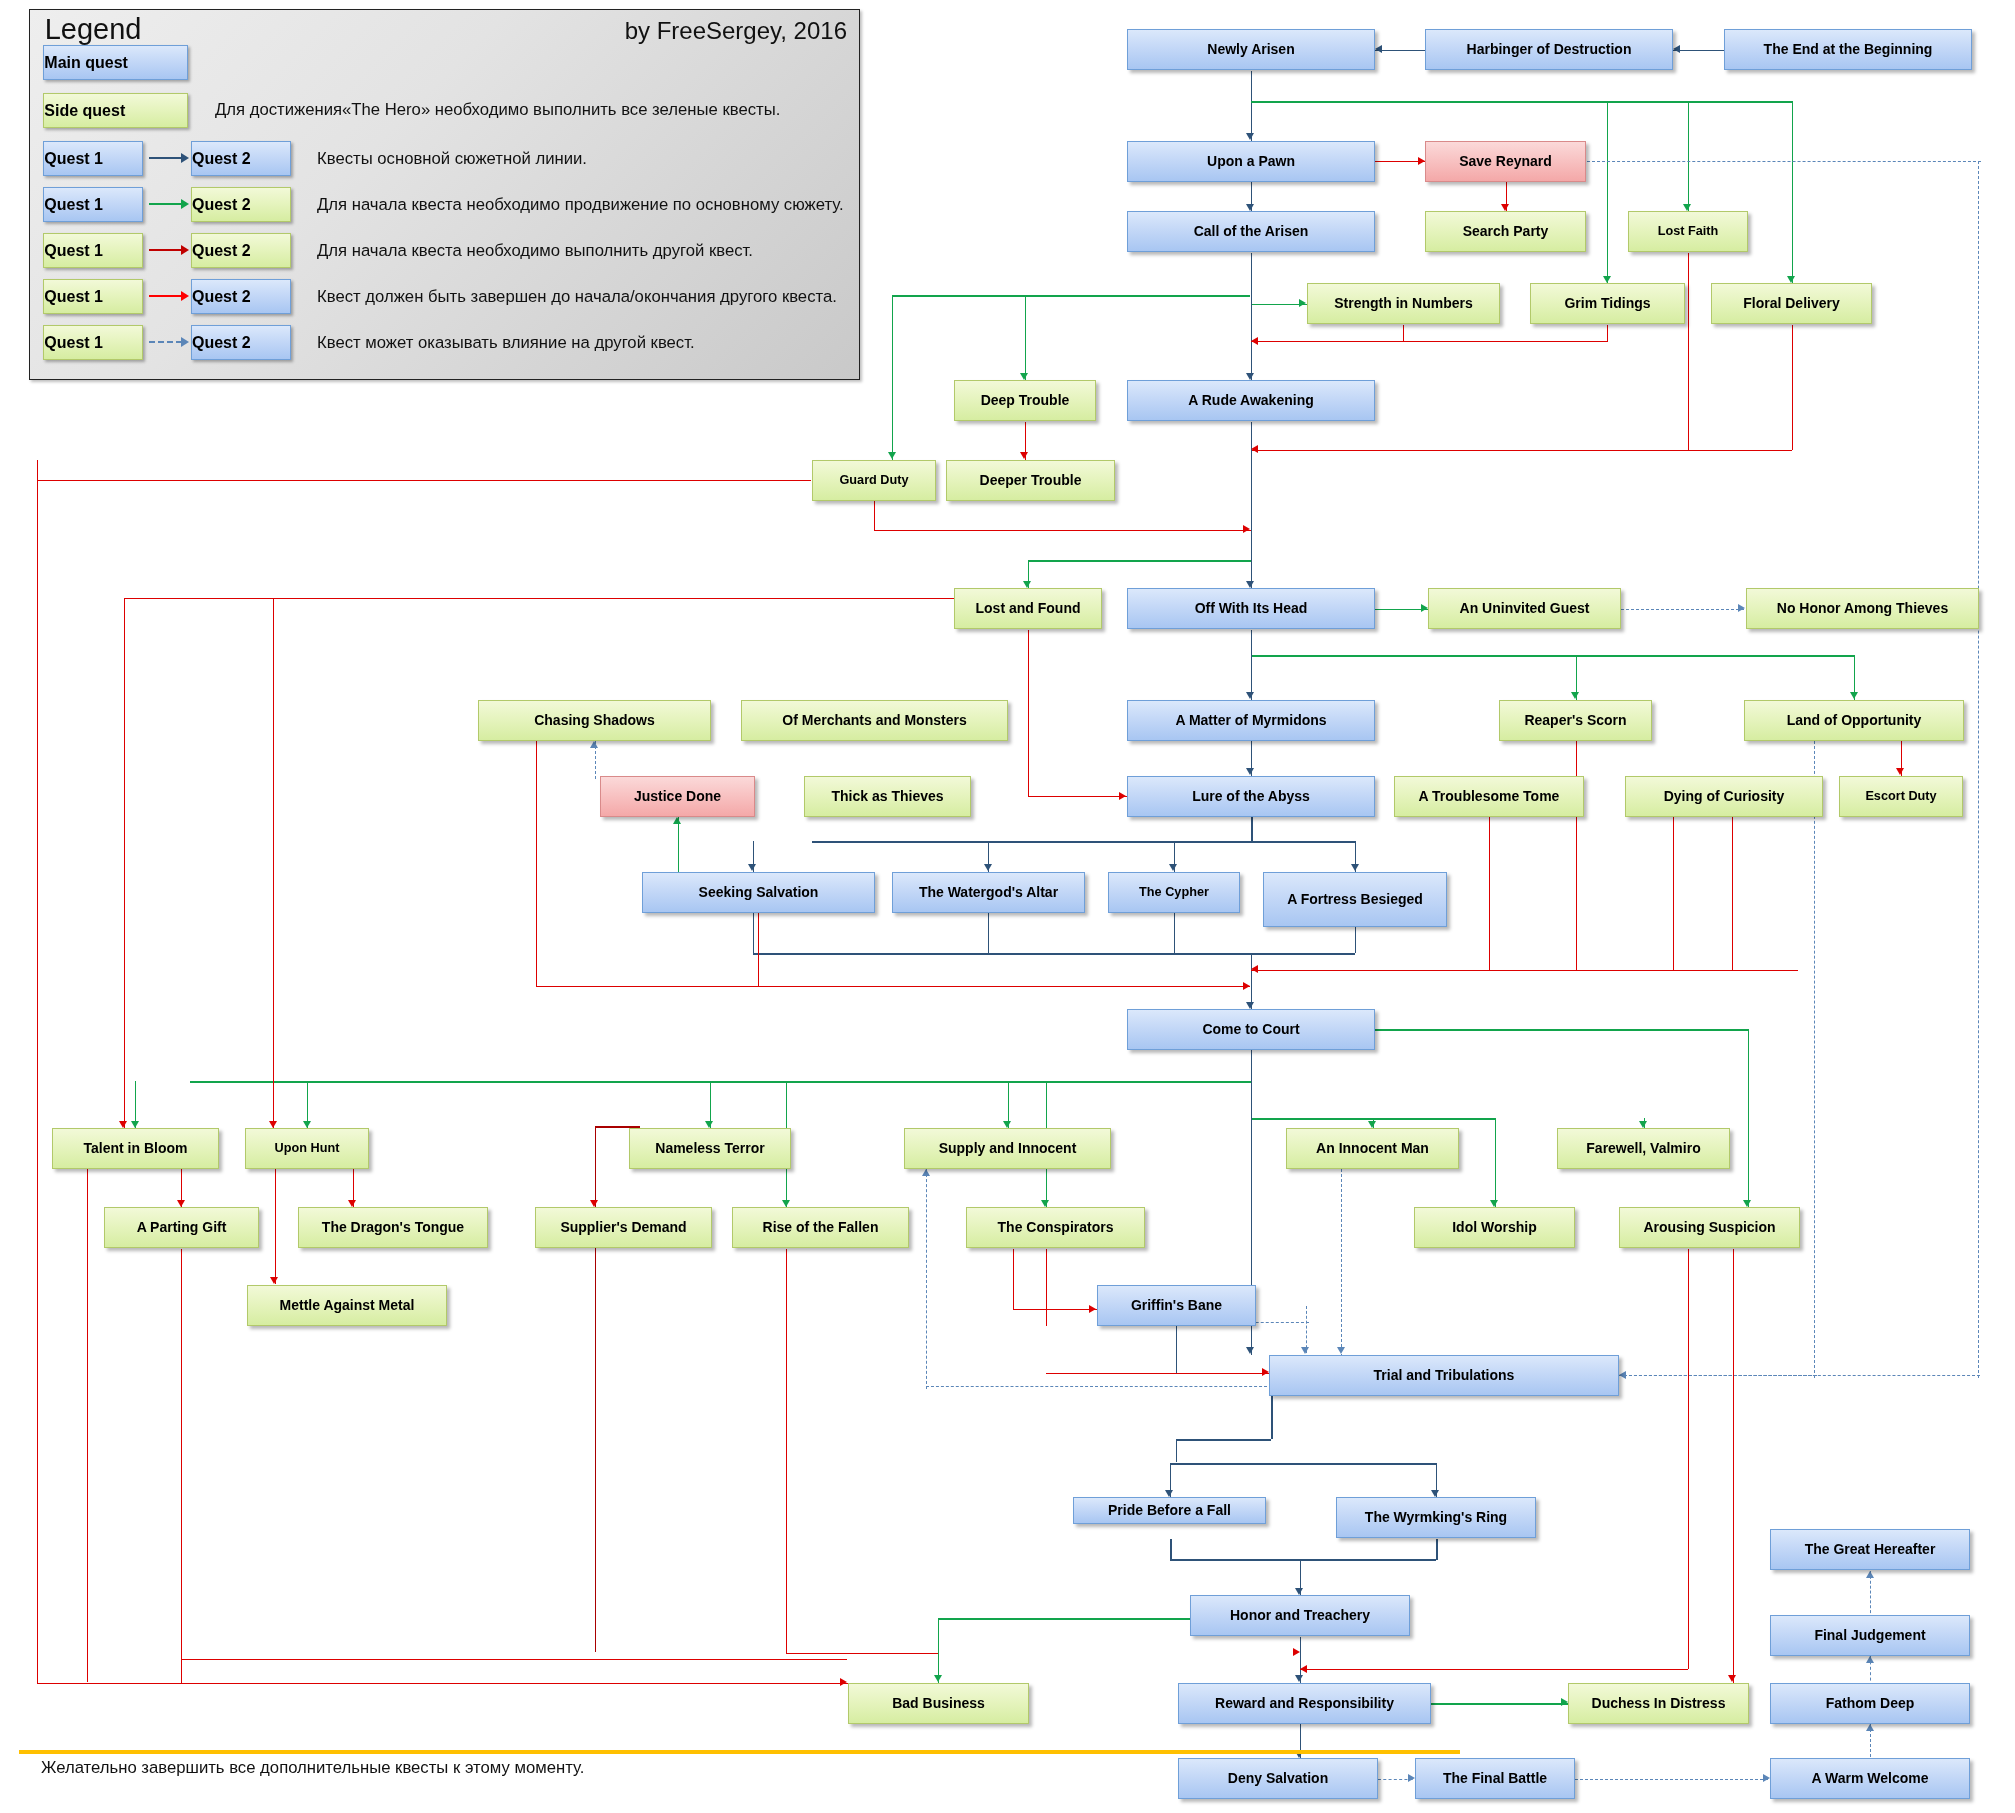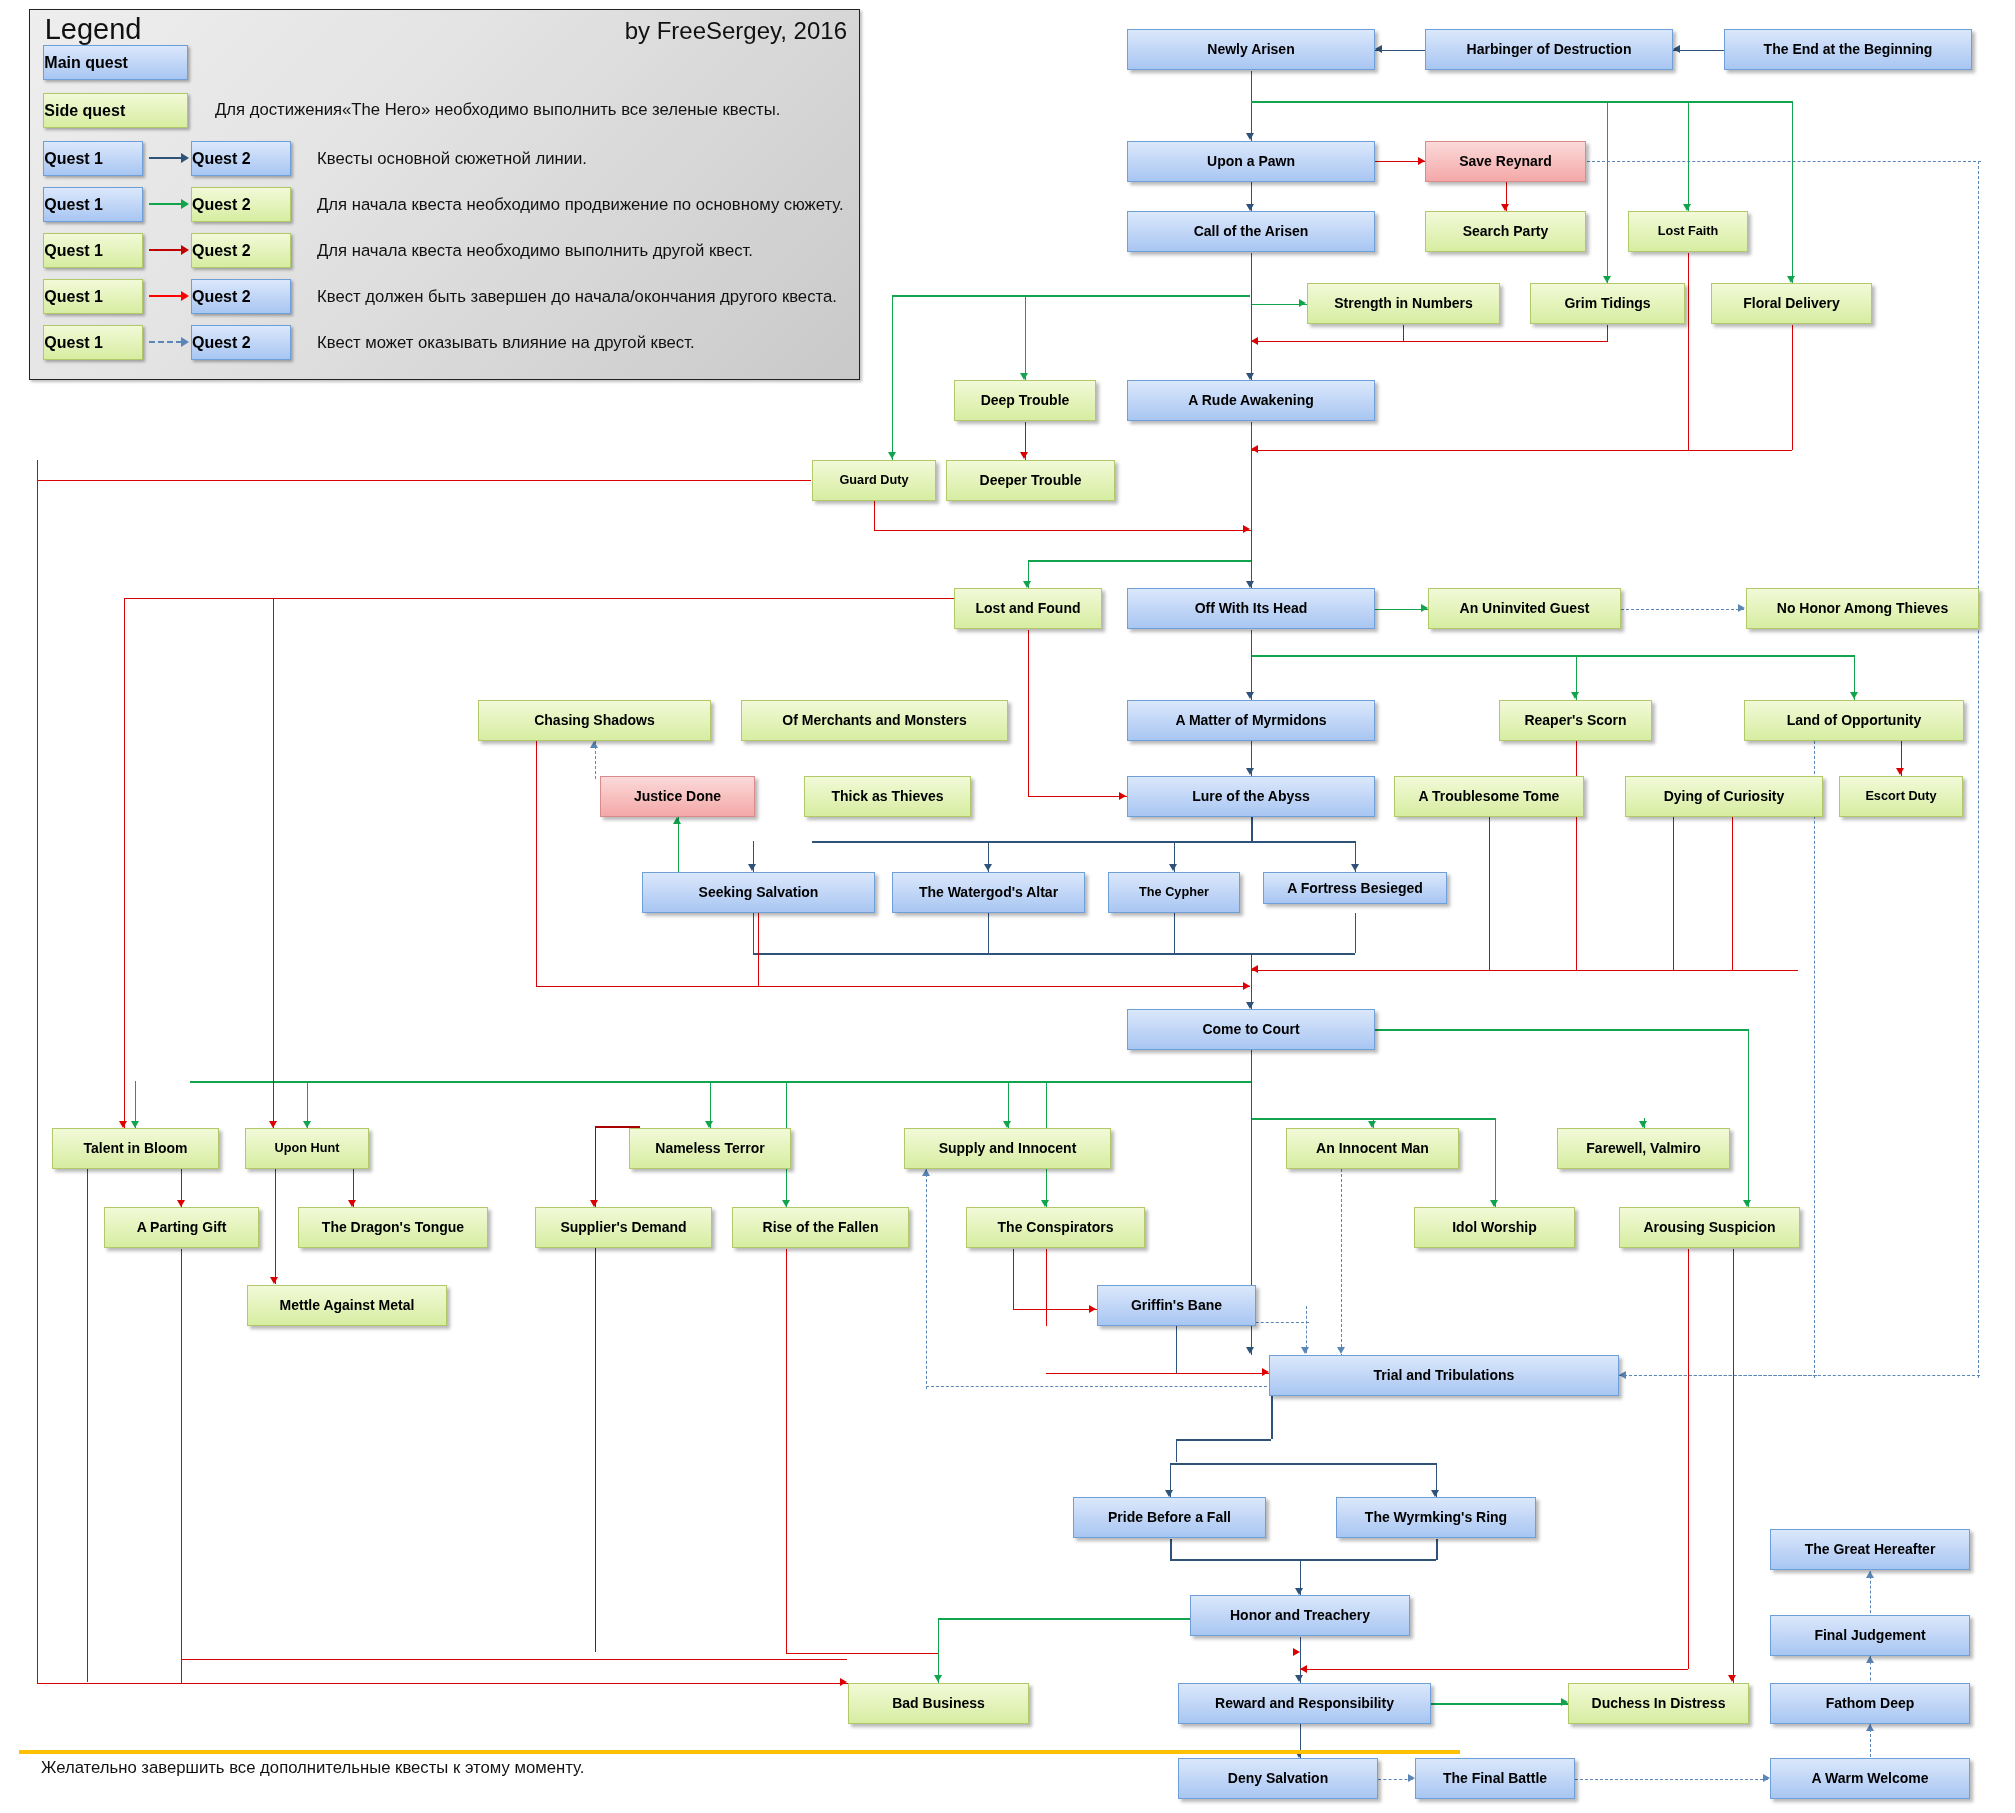--- a/index.html
+++ b/index.html
@@ -366,21 +366,21 @@
       </div>
       <div class="node main" style="left: 642px; top: 872px; width: 233px; height: 41px; font-size: 14px;">
         <span>Seeking Salvation</span>
       </div>
       <div class="node main" style="left: 892px; top: 872px; width: 193px; height: 41px; font-size: 14px;">
         <span>The Watergod's Altar</span>
       </div>
       <div class="node main" style="left: 1108px; top: 872px; width: 132px; height: 41px; font-size: 12.7px;">
         <span>The Cypher</span>
       </div>
-      <div class="node main" style="left: 1263px; top: 872px; width: 184px; height: 32px; font-size: 14px;">
+      <div class="node main" style="left: 1263px; top: 872px; width: 184px; height: 55px; font-size: 14px;">
         <span>A Fortress Besieged</span>
       </div>
       <div class="node main" style="left: 1127px; top: 1009px; width: 248px; height: 41px; font-size: 14px;">
         <span>Come to Court</span>
       </div>
       <div class="node side" style="left: 52px; top: 1128px; width: 167px; height: 41px; font-size: 14px;">
         <span>Talent in Bloom</span>
       </div>
       <div class="node side" style="left: 245px; top: 1128px; width: 124px; height: 41px; font-size: 12.7px;">
         <span>Upon Hunt</span>
@@ -420,21 +420,21 @@
       </div>
       <div class="node side" style="left: 247px; top: 1285px; width: 200px; height: 41px; font-size: 14px;">
         <span>Mettle Against Metal</span>
       </div>
       <div class="node main" style="left: 1097px; top: 1285px; width: 159px; height: 41px; font-size: 14px;">
         <span>Griffin's Bane</span>
       </div>
       <div class="node main" style="left: 1269px; top: 1355px; width: 350px; height: 41px; font-size: 14px;">
         <span>Trial and Tribulations</span>
       </div>
-      <div class="node main" style="left: 1073px; top: 1497px; width: 193px; height: 41px; font-size: 14px;">
+      <div class="node main" style="left: 1073px; top: 1497px; width: 193px; height: 27px; font-size: 14px;">
         <span>Pride Before a Fall</span>
       </div>
       <div class="node main" style="left: 1336px; top: 1497px; width: 200px; height: 41px; font-size: 14px;">
         <span>The Wyrmking's Ring</span>
       </div>
       <div class="node main" style="left: 1770px; top: 1529px; width: 200px; height: 41px; font-size: 14px;">
         <span>The Great Hereafter</span>
       </div>
       <div class="node main" style="left: 1190px; top: 1595px; width: 220px; height: 41px; font-size: 14px;">
         <span>Honor and Treachery</span>

